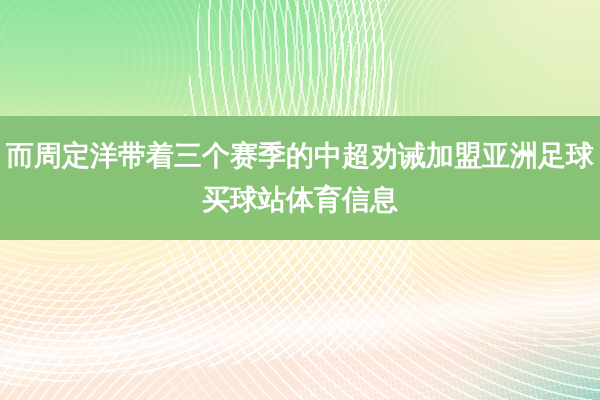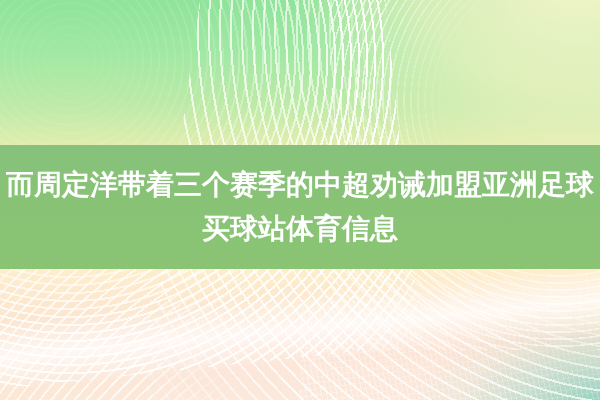--- a/index.html
+++ b/index.html
@@ -179,21 +179,21 @@
       rgba(255,255,255,0.72) 52%,
       rgba(255,255,255,0.0) 100%);
     transform: rotate(-5.5deg);
     pointer-events: none;
   }
 
   
   .title-band {
     position: absolute;
     left: 0;
-    top: 145px;
+    top: 116px;
     width: 600px;
     height: 124px;
     background: linear-gradient(to bottom, #86c27c 0%, #88c276 40%, #8ac473 100%);
     display: flex;
     align-items: center;
     justify-content: center;
     box-sizing: border-box;
     padding: 16px 4px;
   }
   .title-text {

